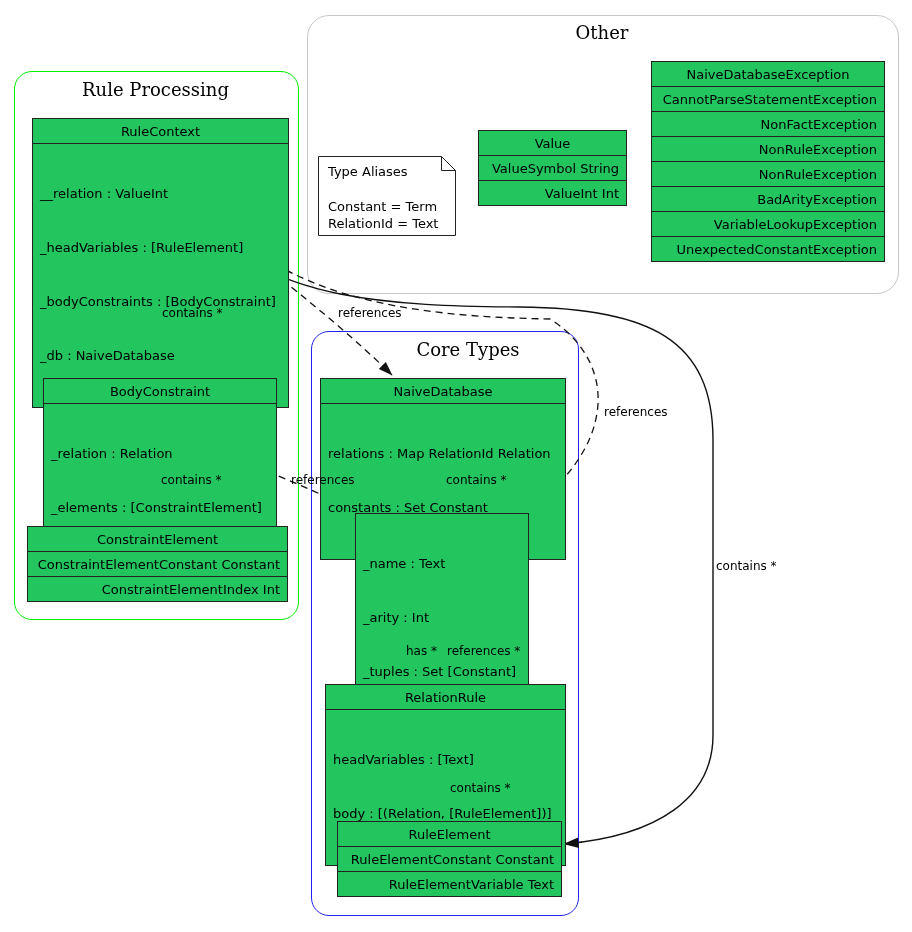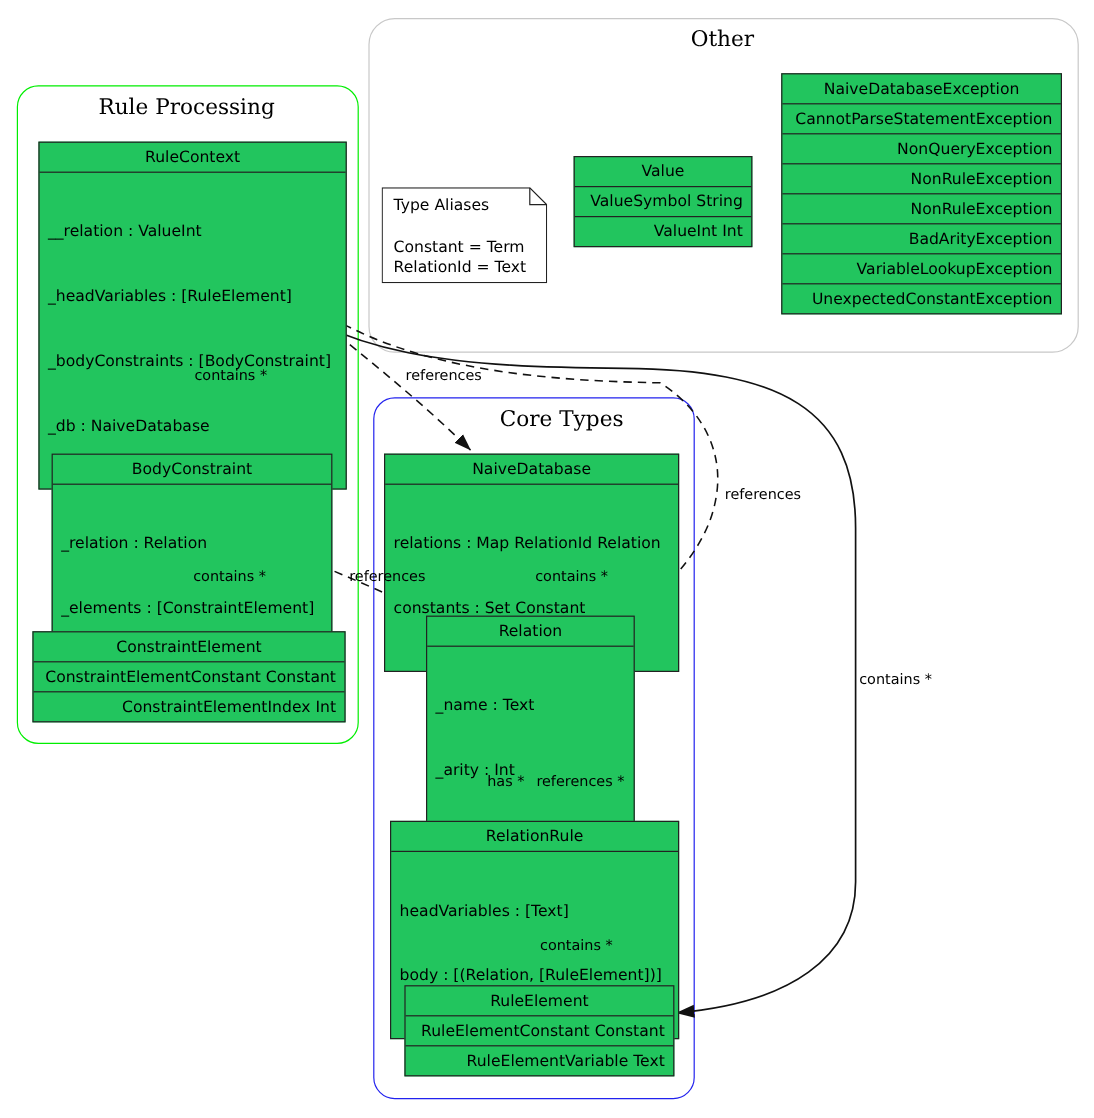--- a/index.html
+++ b/index.html
@@ -99,38 +99,37 @@
 
   <div class="uml-box" style="left:478px;top:130px;width:147px;">
     <div class="uml-header">Value</div>
     <div class="uml-row">ValueSymbol String</div>
     <div class="uml-row">ValueInt Int</div>
   </div>
 
   <div class="uml-box" style="left:651px;top:61px;width:232px;">
     <div class="uml-header">NaiveDatabaseException</div>
     <div class="uml-row">CannotParseStatementException</div>
-    <div class="uml-row">NonQueryException</div>
+    <div class="uml-row">NonFactException</div>
     <div class="uml-row">NonRuleException</div>
     <div class="uml-row">NonRuleException</div>
     <div class="uml-row">BadArityException</div>
     <div class="uml-row">VariableLookupException</div>
     <div class="uml-row">UnexpectedConstantException</div>
   </div>
 
   <div class="uml-box" style="left:320px;top:378px;width:244px;">
     <div class="uml-header">NaiveDatabase</div>
     <div class="uml-attrs">
       <div>relations : Map RelationId Relation</div>
       <div>constants : Set Constant</div>
     </div>
   </div>
 
   <div class="uml-box" style="left:355px;top:513px;width:172px;">
-    <div class="uml-header">Relation</div>
     <div class="uml-attrs">
       <div>_name : Text</div>
       <div>_arity : Int</div>
       <div>_tuples : Set [Constant]</div>
       <div>_rules : [RelationRule]</div>
     </div>
   </div>
 
   <div class="uml-box" style="left:325px;top:684px;width:239px;">
     <div class="uml-header">RelationRule</div>

